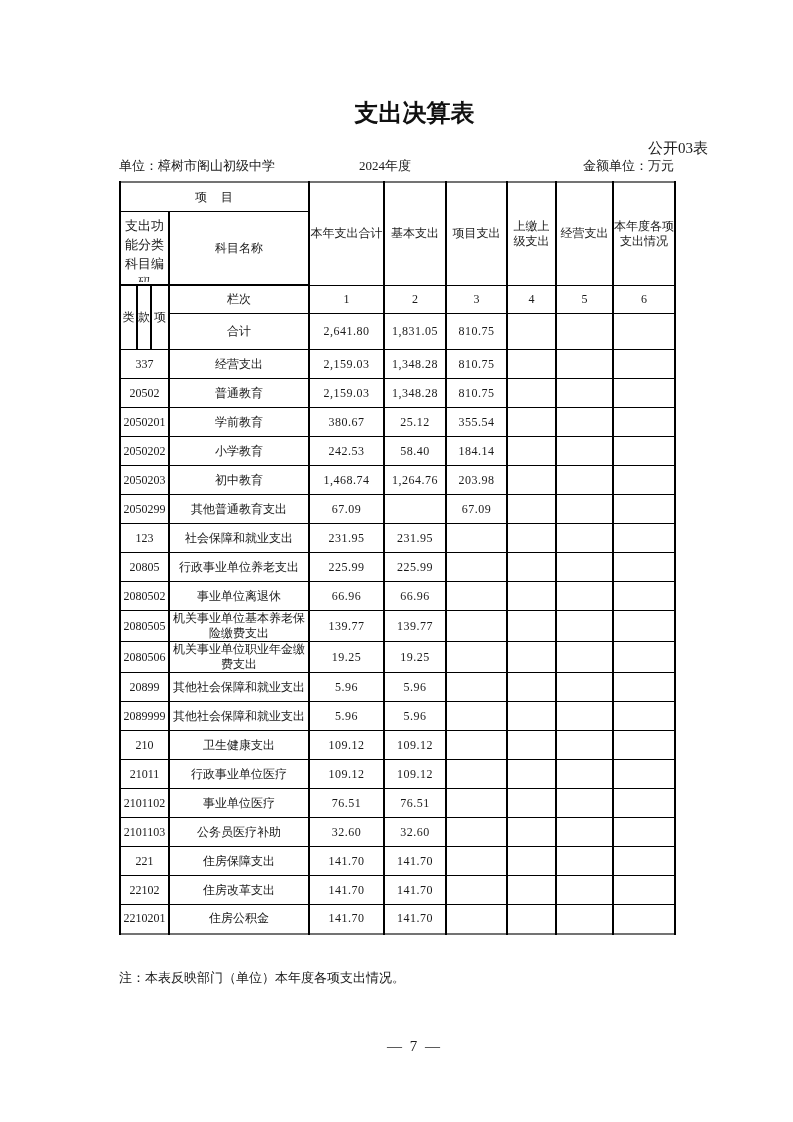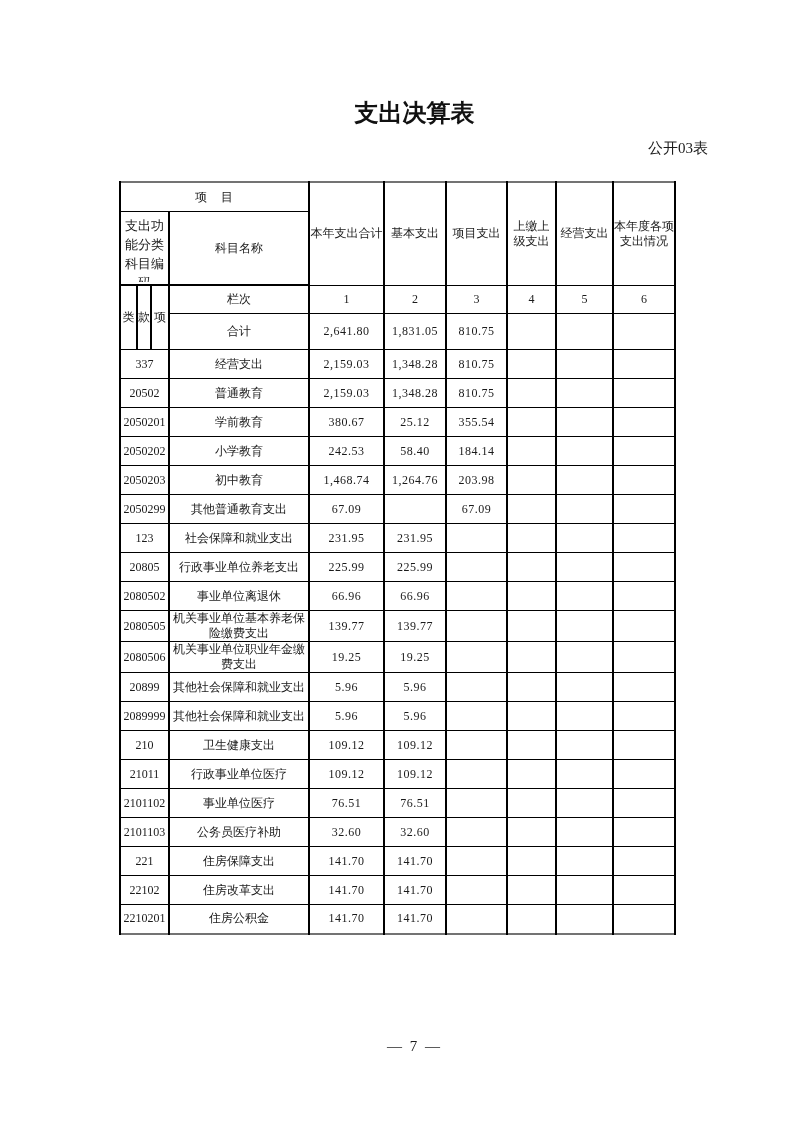--- a/index.html
+++ b/index.html
@@ -123,20 +123,25 @@
 </style>
 </head>
 <body>
 
 <div class="page">
 
   <div class="doc-title">支出决算表</div>
 
   <div class="form-code">公开03表</div>
 
+  <div class="meta-row">
+    <span class="meta-unit">单位：樟树市阁山初级中学</span>
+    <span class="meta-year">2024年度</span>
+    <span class="meta-amount">金额单位：万元</span>
+  </div>
 
   <div class="table-wrap">
     <table class="fin">
       <colgroup>
         <col style="width:49px">
         <col style="width:140px">
         <col style="width:75px">
         <col style="width:62px">
         <col style="width:61px">
         <col style="width:49px">
@@ -402,16 +407,17 @@
       <td class="num-cell">141.70</td>
       <td class="num-cell"></td>
       <td class="num-cell"></td>
       <td class="num-cell"></td>
       <td class="num-cell"></td>
     </tr>
   </tbody>
     </table>
   </div>
 
+  <div class="note-line">注：本表反映部门（单位）本年度各项支出情况。</div>
 
   <div class="page-number">— 7 —</div>
 
 </div>
 
 </body></html>

